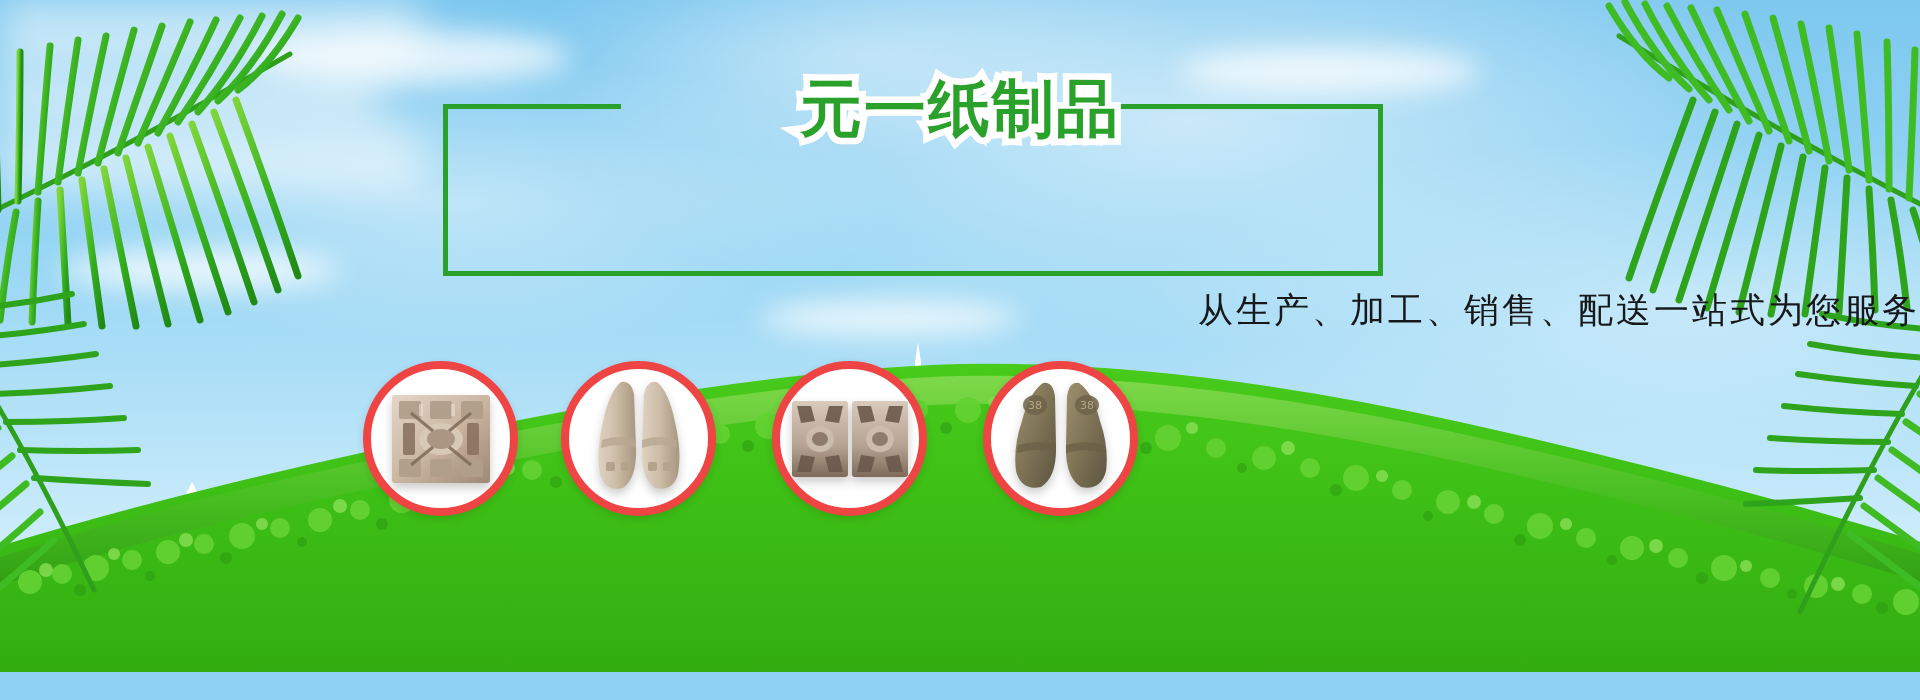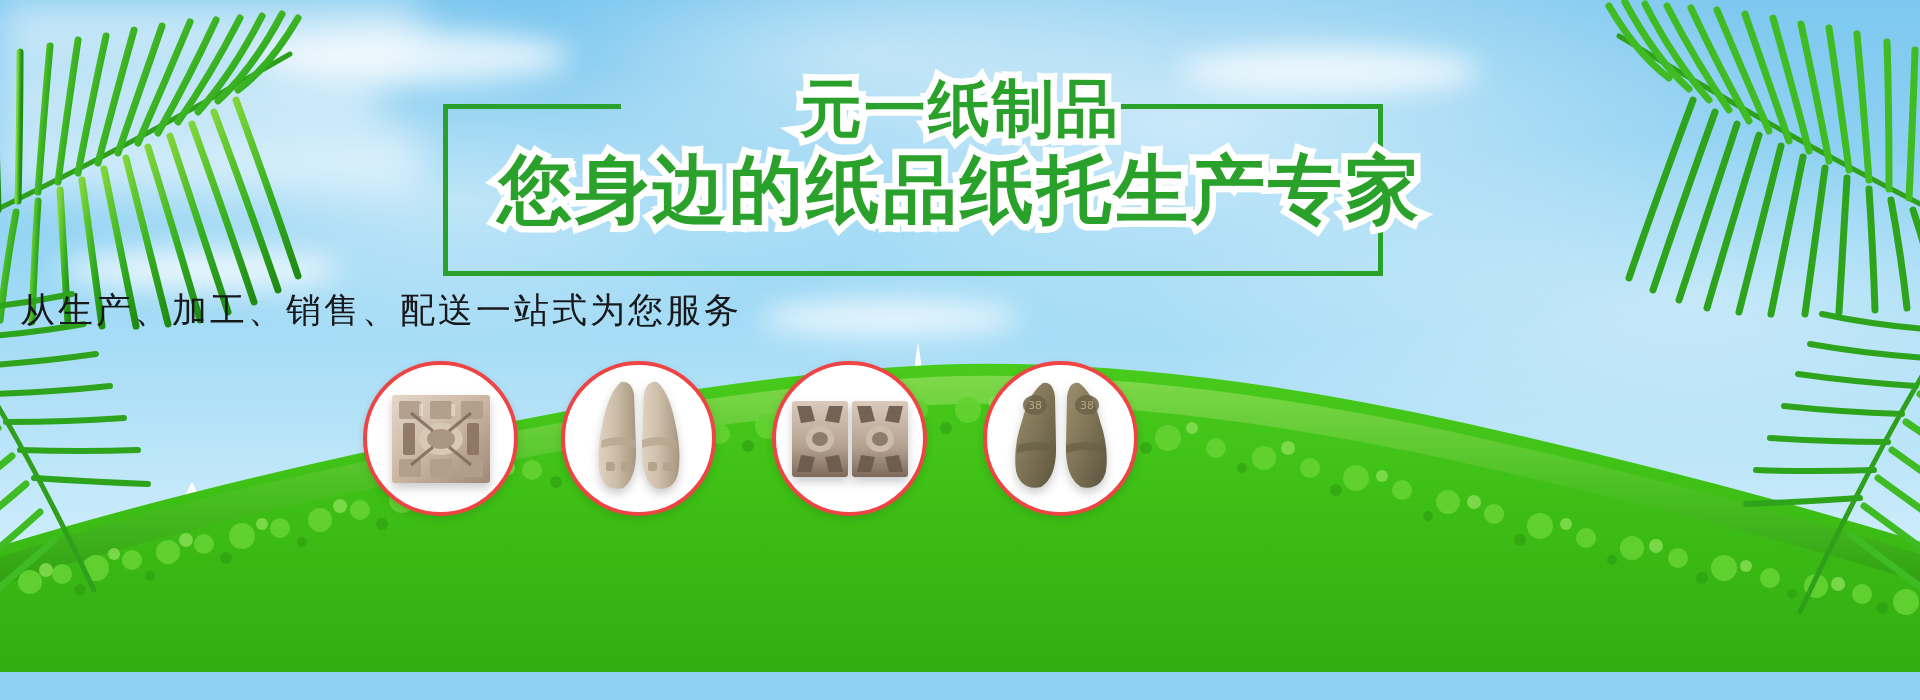--- a/index.html
+++ b/index.html
@@ -66,34 +66,33 @@
     letter-spacing:2px;
     -webkit-text-stroke:13px #ffffff;
     paint-order:stroke fill;
     white-space:nowrap;
   }
   .line1 { font-size:62px; }
   .line2 { font-size:74px; margin-top:12px; letter-spacing:3px; }
 
   .subtitle {
     position:absolute; left:0; top:287px; width:1920px;
-    text-align:left;
+    text-align:right;
     font-size:35px; color:#17181a; letter-spacing:3px;
     font-family:"DejaVu Sans","Liberation Sans",sans-serif;
     white-space:nowrap;
-    padding-left:20px;
   }
 
   
   .circles { position:absolute; left:0; top:0; width:1920px; height:700px; }
   .pcircle {
     position:absolute;
     width:155px; height:155px; border-radius:50%;
     background:#ffffff;
-    border:4px solid #ef4444;
+    border:8px solid #ef4444;
     box-shadow:0 3px 9px rgba(0,0,0,.12);
     display:flex; align-items:center; justify-content:center;
     overflow:hidden;
   }
   .pcircle .prod { display:block; }
 
   
   .prodshadow { filter:drop-shadow(0 5px 5px rgba(0,0,0,.20)); }
 </style>
 </head>
@@ -503,21 +502,20 @@
       </g>
     </svg>
   </div>
 
   <div class="frame-top-left"></div>
   <div class="frame-top-right"></div>
   <div class="frame"></div>
 
   <div class="headline-wrap">
     <div class="line1">元一纸制品</div>
-    <div class="line2">您身边的纸品纸托生产专家</div>
   </div>
 
   <div class="subtitle">从生产、加工、销售、配送一站式为您服务</div>
 
   <div class="circles">
 
     <div class="pcircle" style="left:363px; top:361px;">
       <svg class="prod prodshadow" width="104" height="104" viewBox="0 0 104 104">
         <defs>
           <linearGradient id="pp1" x1="0" y1="0" x2="1" y2="1">

